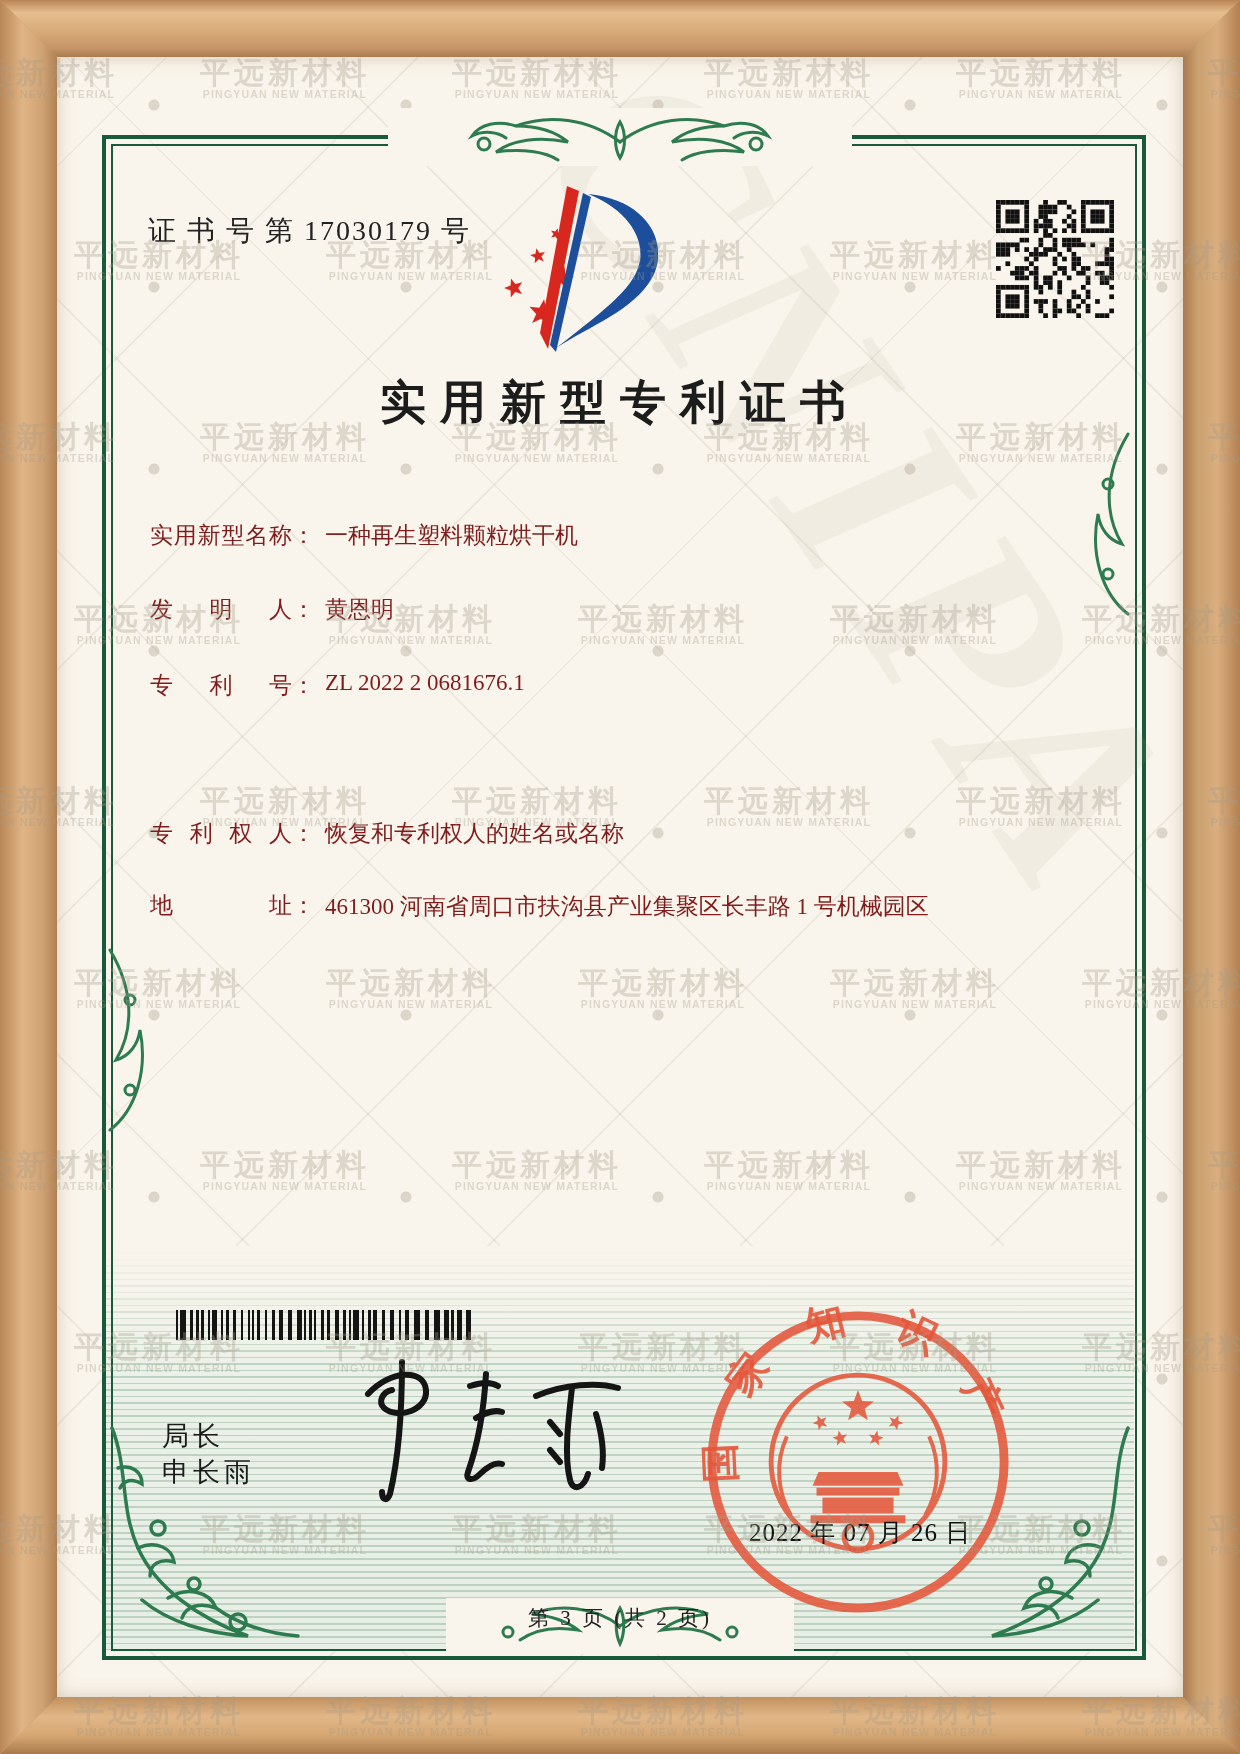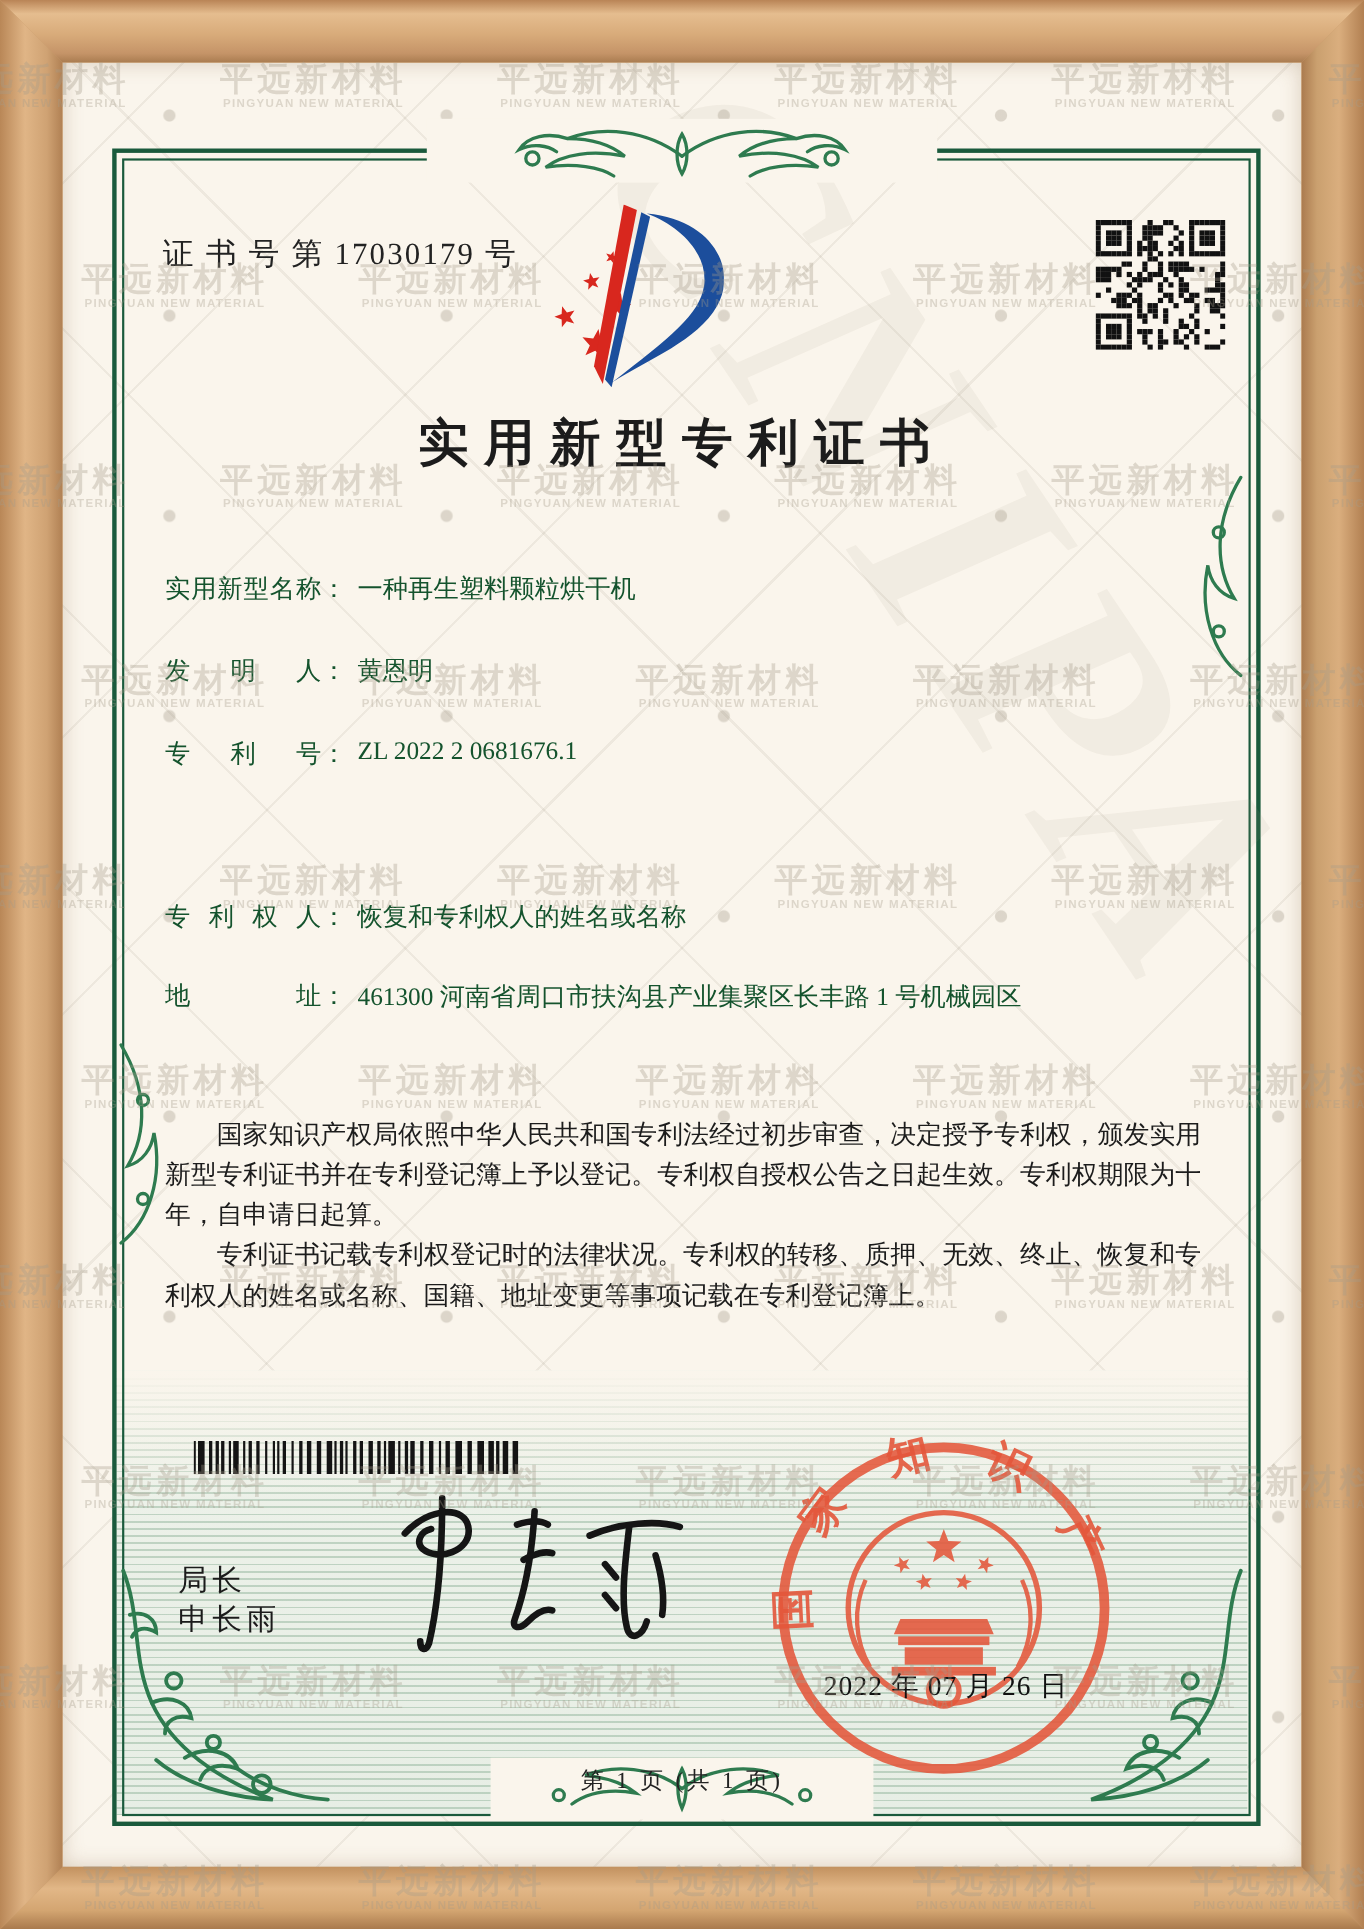--- a/index.html
+++ b/index.html
@@ -48,21 +48,21 @@
       border:4px solid #1a5a3c;}
   #gborder-inner{position:absolute;left:5px;top:5px;right:5px;bottom:5px;border:2px solid #1a5a3c;}
   .orn{position:absolute;z-index:6;color:#2e7b4f;}
   .orn-mask{background:#faf5ec;}
 
   
   .abs{position:absolute;z-index:10;}
   #cert-no{left:148px;top:212px;font-size:28px;letter-spacing:2px;color:#222;}
   #page-title{left:0;top:372px;width:100%;text-align:center;font-size:46px;font-weight:bold;
       letter-spacing:14px;color:#1c1c1c;}
-  .frow{left:150px;color:#14532d;font-size:23px;white-space:nowrap;}
+  .frow{left:150px;color:#7f1d1d;font-size:23px;white-space:nowrap;}
   .f-label{display:inline-block;width:142px;text-align:justify;text-align-last:justify;vertical-align:top;}
   .f-colon{display:inline-block;vertical-align:top;}
   .f-value{display:inline-block;margin-left:10px;vertical-align:top;}
   .f-value.wrap{white-space:normal;width:668px;line-height:33px;}
   #grant-no-group{position:absolute;left:492px;top:0;white-space:nowrap;}
   #grant-no-group .f-label{width:118px;}
   #body-text{left:150px;top:1014px;width:942px;font-size:23.5px;line-height:36.4px;
       text-align:justify;color:#1c1c1c;}
   #body-text p{margin:0;text-indent:2em;}
   #barcode{left:176px;top:1310px;z-index:11;}
@@ -479,24 +479,20 @@
   <div class="abs frow" style="top:670px;">
     <span class="f-label">专利号</span><span class="f-colon">：</span><span class="f-value">ZL 2022 2 0681676.1</span>
   </div>
   <div class="abs frow" style="top:818px;">
     <span class="f-label">专利权人</span><span class="f-colon">：</span><span class="f-value">恢复和专利权人的姓名或名称</span>
   </div>
   <div class="abs frow" style="top:890px;">
     <span class="f-label">地址</span><span class="f-colon">：</span><span class="f-value wrap">461300 河南省周口市扶沟县产业集聚区长丰路 1 号机械园区</span>
   </div>
 
-  <div class="abs" id="body-text">
-    <p>国家知识产权局依照中华人民共和国专利法经过初步审查，决定授予专利权，颁发实用新型专利证书并在专利登记簿上予以登记。专利权自授权公告之日起生效。专利权期限为十年，自申请日起算。</p>
-    <p>专利证书记载专利权登记时的法律状况。专利权的转移、质押、无效、终止、恢复和专利权人的姓名或名称、国籍、地址变更等事项记载在专利登记簿上。</p>
-  </div>
 
   <div class="abs" id="barcode">
     <svg id="barcode-svg" width="302" height="30">
         <rect x="0" y="0" width="2" height="30" fill="#141414"></rect>
         <rect x="4" y="0" width="6" height="30" fill="#141414"></rect>
         <rect x="14" y="0" width="3" height="30" fill="#141414"></rect>
         <rect x="20" y="0" width="3" height="30" fill="#141414"></rect>
         <rect x="25" y="0" width="3" height="30" fill="#141414"></rect>
         <rect x="32" y="0" width="2" height="30" fill="#141414"></rect>
         <rect x="36" y="0" width="5" height="30" fill="#141414"></rect>
@@ -585,21 +581,21 @@
       <defs>
         <path id="seal-arc" d="M 38,186 A 126,126 0 1 1 282,186" fill="none"></path>
       </defs>
       <text font-size="40" fill="#e4573b" opacity="0.9" font-weight="bold" font-family="Liberation Sans, DejaVu Sans, sans-serif">
         <textPath id="seal-ring-text" href="#seal-arc" startOffset="6" textLength="560">国 家 知 识 产 权 局</textPath>
       </text>
     </svg>
   </div>
   <div class="abs" id="seal-date">2022 年 07 月 26 日</div>
 
-  <div class="abs" id="page-indicator">第 1 页 (共 1 页)</div>
+  <div class="abs" id="page-indicator">第 3 页 (共 2 页)</div>
 
   <div class="wood wood-grain" id="wood-top"></div>
   <div class="wood wood-grain" id="wood-bottom"></div>
   <div class="wood wood-grain-v" id="wood-left"></div>
   <div class="wood wood-grain-v" id="wood-right"></div>
 
   <div id="wm-layer">
       <div class="wm" style="left: -52px; top: 58px;">
         <div class="l1">平远新材料</div>
         <div class="l2">PINGYUAN NEW MATERIAL</div>

